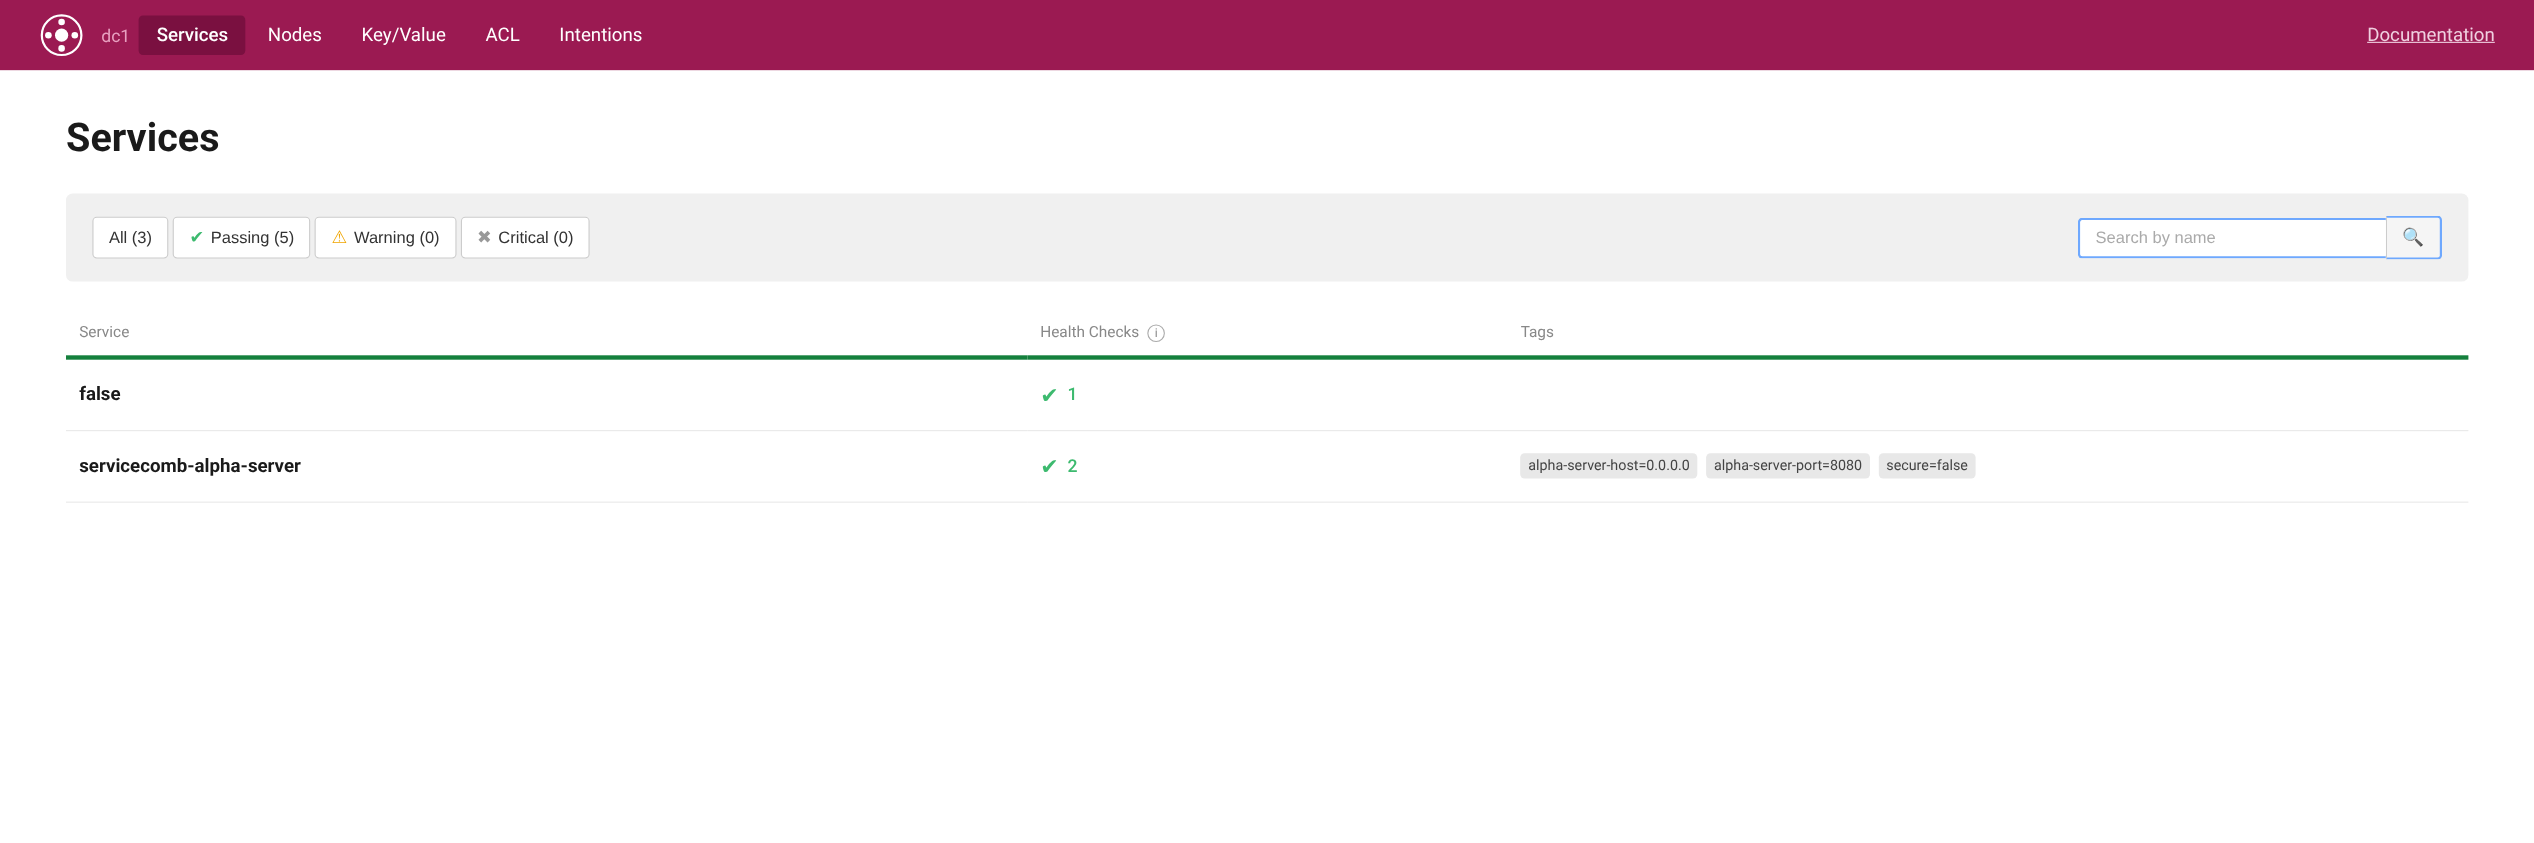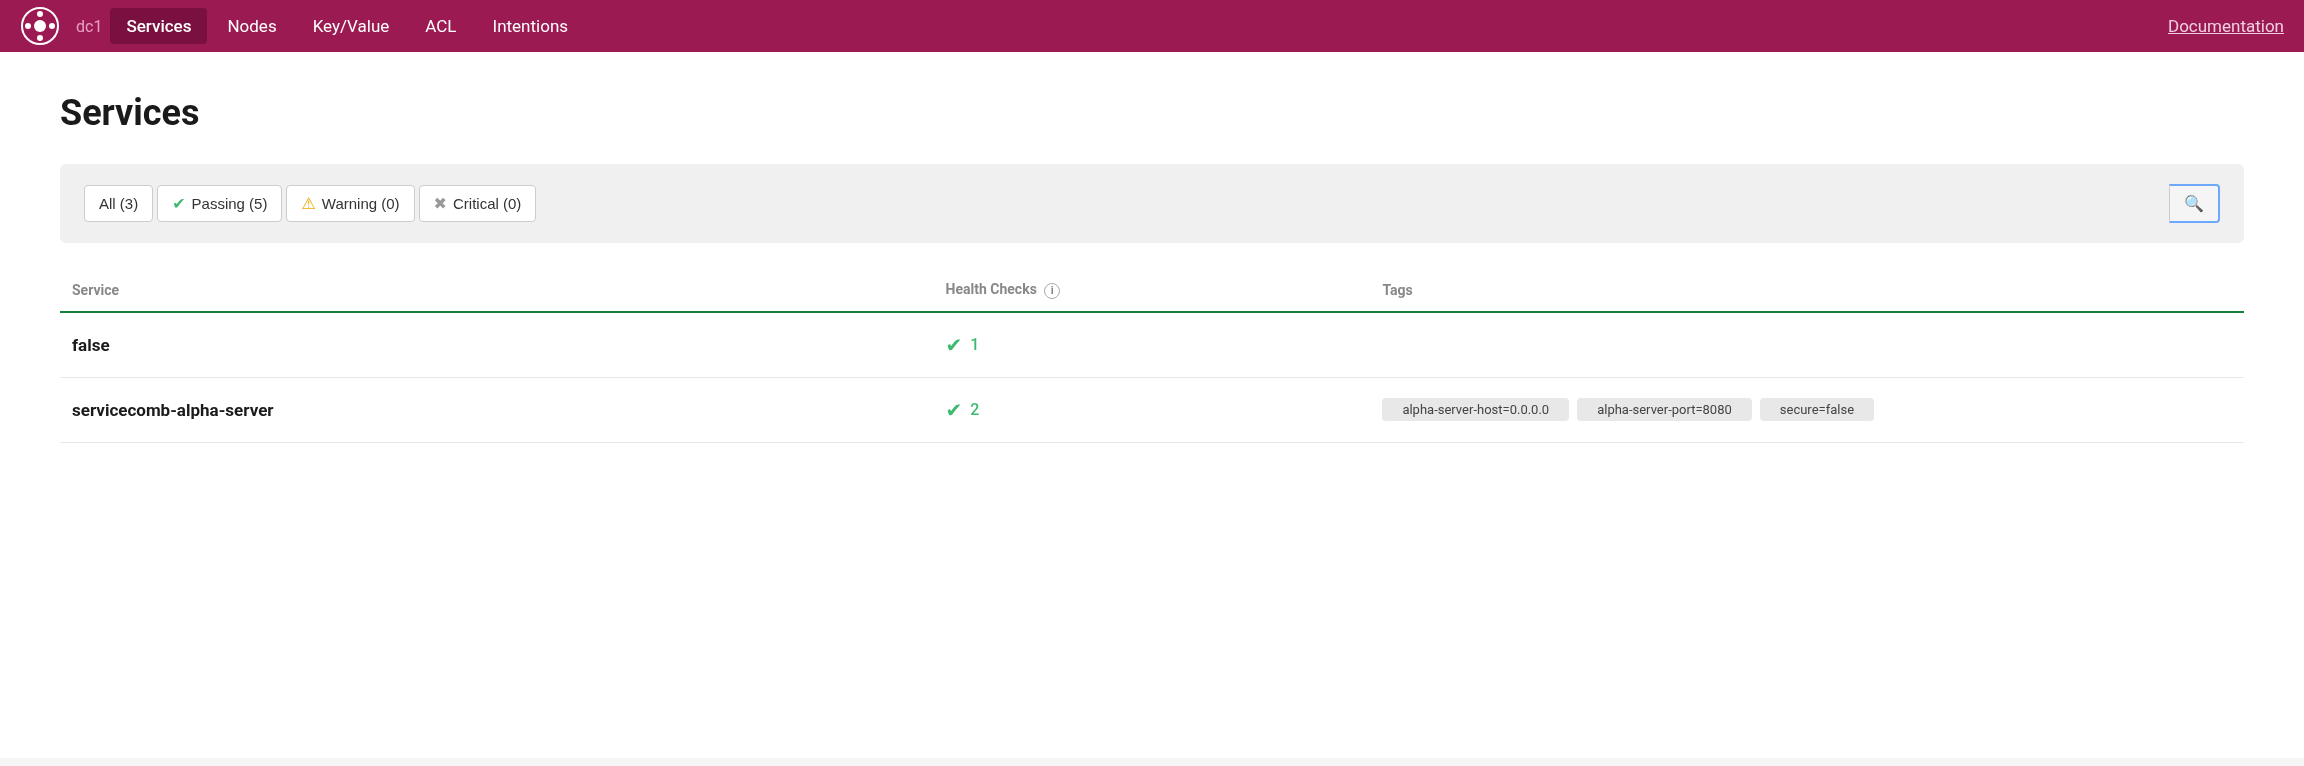--- a/index.html
+++ b/index.html
@@ -7,22 +7,22 @@
       font-family: -apple-system, BlinkMacSystemFont, 'Segoe UI', Roboto, sans-serif;
       background: #f5f5f5;
       min-height: 766px;
     }
 
     
     nav {
       background: #9b1a52;
       display: flex;
       align-items: center;
-      height: 52px;
-      padding: 0 20px;
+      height: 64px;
+      padding: 0 36px;
     }
     .nav-logo {
       display: flex;
       align-items: center;
       margin-right: 16px;
     }
     .nav-logo svg {
       width: 40px;
       height: 40px;
     }
@@ -135,24 +135,24 @@
     }
 
     
     .services-table {
       width: 100%;
       border-collapse: collapse;
     }
     .services-table thead tr th {
       text-align: left;
       font-size: 14px;
-      font-weight: 700;
+      font-weight: 400;
       color: #888;
       padding: 8px 12px 12px 12px;
-      border-bottom: 2px solid #15803d;
+      border-bottom: 4px solid #15803d;
     }
     .services-table tbody tr {
       border-bottom: 1px solid #e8e8e8;
     }
     .services-table tbody tr td {
       padding: 20px 12px;
       vertical-align: middle;
     }
     .service-name {
       font-size: 17px;
@@ -176,21 +176,21 @@
       font-weight: 500;
     }
     .tags-cell {
       display: flex;
       gap: 8px;
       flex-wrap: wrap;
     }
     .tag {
       background: #e8e8e8;
       border-radius: 4px;
-      padding: 4px 20px;
+      padding: 4px 7px;
       font-size: 13px;
       color: #444;
     }
     .col-service { width: 40%; }
     .col-health { width: 20%; }
     .col-tags { width: 40%; }
 
     .health-info-icon {
       display: inline-flex;
       align-items: center;
@@ -245,20 +245,21 @@
       <button class="filter-btn">
         <span class="warn-icon">⚠</span>
         <span>Warning (0)</span>
       </button>
       <button class="filter-btn">
         <span class="crit-icon">✖</span>
         <span>Critical (0)</span>
       </button>
     </div>
     <div class="search-wrapper">
+      <input class="search-input" type="text" placeholder="Search by name" style="">
       <button class="search-btn">
         <span>🔍</span>
       </button>
     </div>
   </div>
 
   <table class="services-table">
     <thead>
       <tr>
         <th class="col-service">Service</th>

